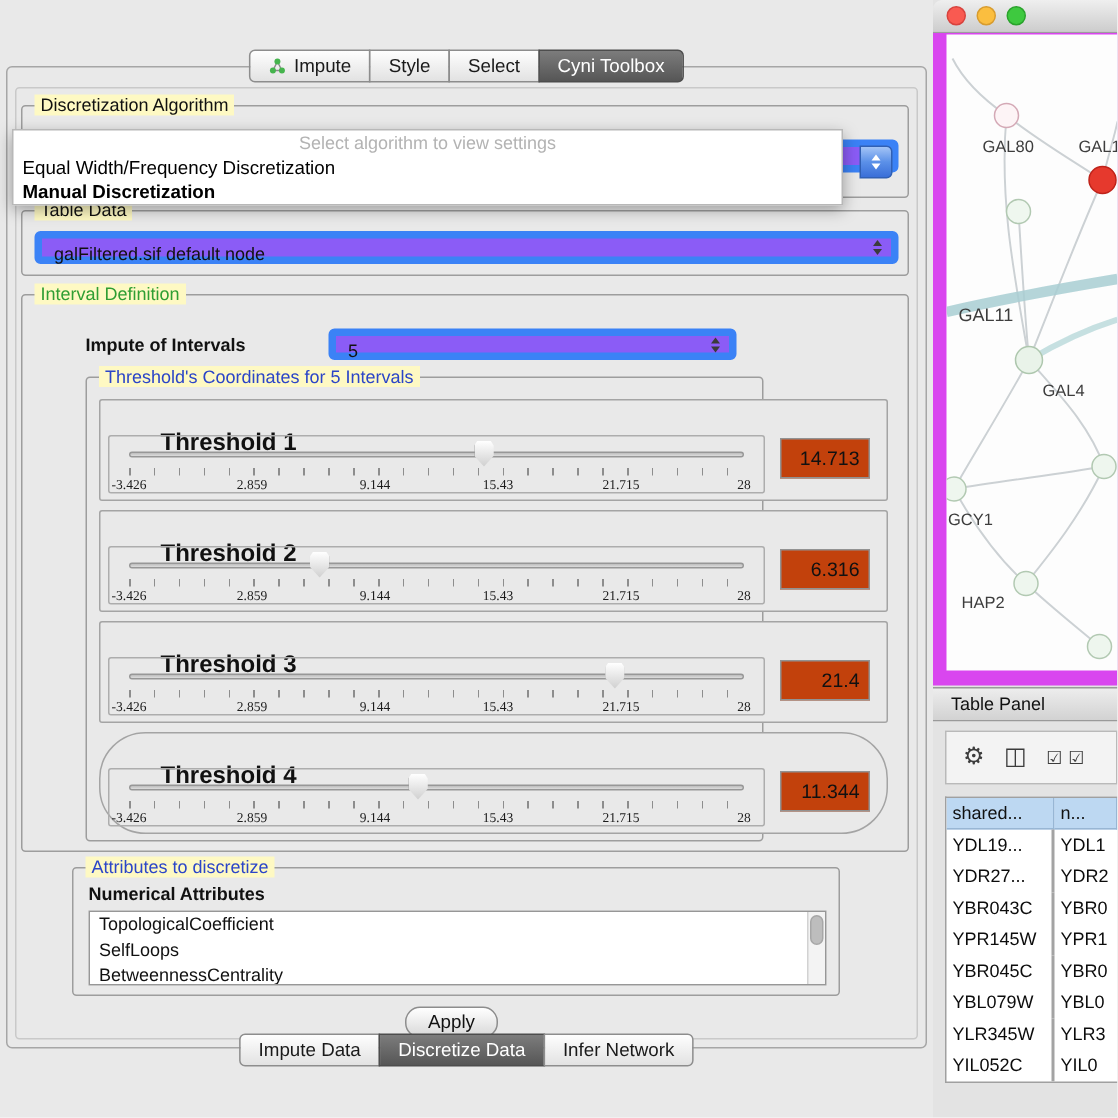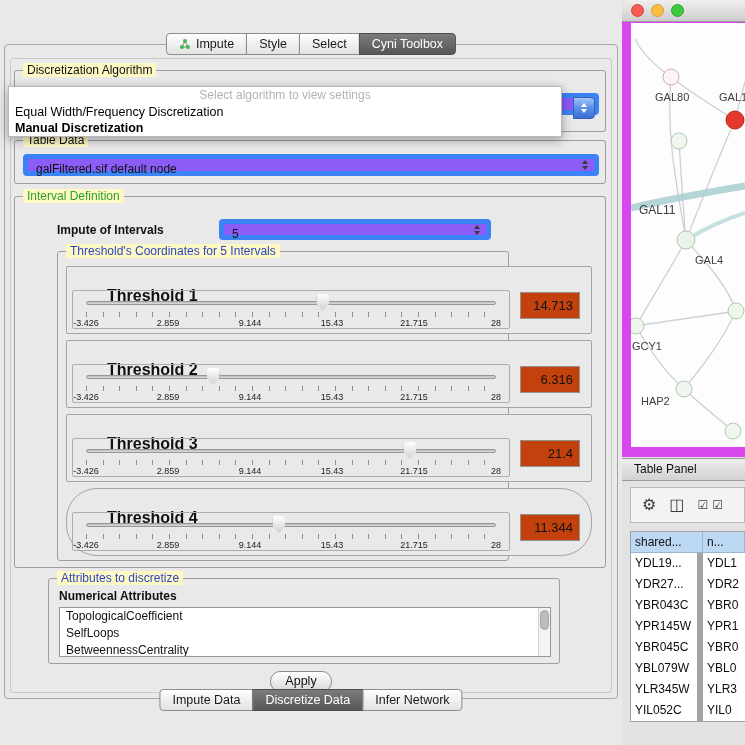--- a/index.html
+++ b/index.html
@@ -56,21 +56,21 @@
          border:1px solid #b8b8b8;box-shadow:0 3px 10px rgba(0,0,0,.35);z-index:30;font-size:12.5px;}
   .popup .ph{color:#b3b3b3;text-align:center;line-height:17px;font-size:12px;}
   .popup .opt{padding:0 6px;line-height:16px;color:#000;white-space:nowrap;}
   .popup .opt.bold{font-weight:bold;}
 
   
   .thr-row{position:absolute;left:8px;width:526px;height:68px;border:1px solid #a4a4a4;
            border-radius:2px;background:#e9e9e9;}
   .thr-label{position:absolute;left:8px;top:20px;font-size:16px;font-weight:bold;margin-left:32px;}
   .slider-box{position:absolute;left:5px;top:23px;width:438px;height:39px;
-              border:1px solid #adadad;border-radius:2px;}
+              border:1px solid #adadad;border-radius:2px;font-family:Liberation Serif, serif;}
   .slider{position:absolute;left:13px;right:13px;top:3px;height:18px;}
   .track{position:absolute;left:0;right:0;top:7px;height:4px;background:linear-gradient(#bdbdbd,#dcdcdc);
          border:1px solid #979797;border-radius:2px;}
   .thumb{position:absolute;top:0;width:13px;height:17px;transform:translateX(-50%);
          background:linear-gradient(#ffffff,#d0d0d0);
          clip-path:polygon(15% 0,85% 0,100% 18%,100% 58%,50% 100%,0 58%,0 18%);
          filter:drop-shadow(0 0 1px #707070);}
   .ticks{position:absolute;left:13px;right:13px;top:21px;height:5px;
          background:repeating-linear-gradient(to right,#8d8d8d 0 1px,transparent 1px 16.6px);}
   .scale{position:absolute;left:13px;right:13px;top:27px;height:10px;font-size:9px;color:#1c1c1c;}
@@ -113,21 +113,21 @@
   .tp-toolbar .ic{font-size:16px;color:#3c3c3c;line-height:1;}
   .tp-toolbar .ic.small{font-size:12px;}
   .tp-table{position:absolute;left:8px;top:50px;right:0;background:#fff;
             border:1px solid #a0a0a0;border-right:none;overflow:hidden;}
   .tp-hrow,.tp-row{display:flex;height:21px;}
   .tp-hcell{background:#bdd8f2;border-right:1px solid #98b6d4;border-bottom:1px solid #98b6d4;
             font-size:12px;line-height:20px;padding:0 4px;overflow:hidden;white-space:nowrap;}
   .tp-cell{font-size:12px;line-height:21px;padding:0 4px;overflow:hidden;white-space:nowrap;color:#0c0c0c;}
   .c1{width:72px;flex:none;}
   .c2{flex:1;}
-  .tp-cell.c1{border-right:6px solid #a3a3a3;}
+  .tp-cell.c1{border-right:2px solid #a3a3a3;}
 </style>
 </head>
 <body>
 
 <div class="screen">
 
   <div class="left-panel">
 
 
     <div class="main-box"></div>

